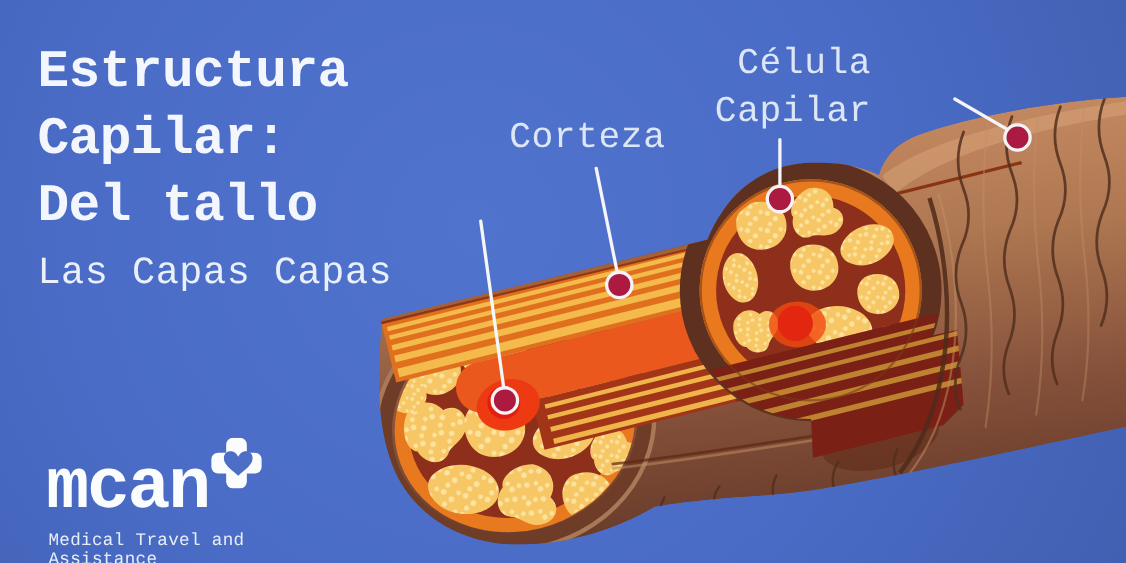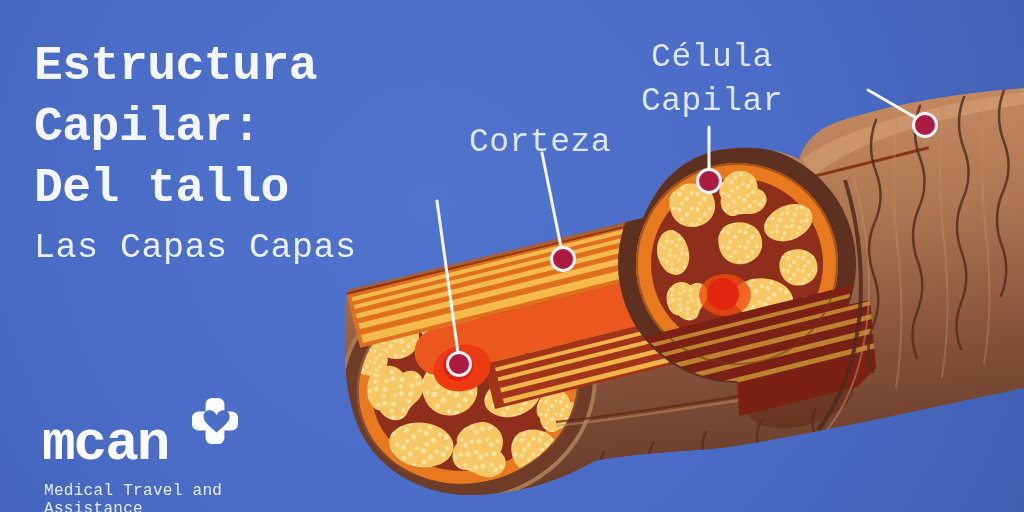--- a/index.html
+++ b/index.html
@@ -6,29 +6,29 @@
   .canvas{
     position:relative;width:1024px;height:512px;overflow:hidden;
     background:radial-gradient(circle at 42% 40%, #5073cd 0%, #4a6cc6 55%, #4160b2 100%);
     font-family:Liberation Mono, monospace;
   }
   .illus{position:absolute;left:0;top:0;}
   .title-block{position:absolute;left:34px;top:36px;color:#f3f7fd;}
   .title-line{font-size:48px;font-weight:bold;line-height:61px;letter-spacing:-0.5px;}
   .subtitle{font-size:35px;font-weight:300;margin-top:9px;color:#e9f0fa;letter-spacing:0.5px;}
   .label{
-    position:absolute;text-align:center;color:#dce6f6;font-weight:300;
+    position:absolute;text-align:right;color:#dce6f6;font-weight:300;
     font-size:33px;line-height:1.32;letter-spacing:0.5px;
   }
   .label-medula{left:350px;top:153px;width:132px;}
-  .label-corteza{left:460px;top:104px;width:160px;margin-top:17px;}
+  .label-corteza{left:445px;top:104px;width:160px;}
   .label-celula{left:632px;top:36px;width:160px;}
   .label-cuticula{left:804px;top:53px;width:150px;}
   .logo{position:absolute;left:42px;top:396px;width:220px;height:106px;color:#fbfcfe;}
-  .logo-wordmark{position:absolute;left:0px;top:16px;font-size:56px;font-weight:bold;letter-spacing:-2px;line-height:64px;}
+  .logo-wordmark{position:absolute;left:0px;top:16px;font-size:65px;font-weight:bold;letter-spacing:-2px;line-height:64px;}
   .logo-plus{position:absolute;left:150px;top:2px;width:46px;height:46px;}
   .logo-tagline{position:absolute;left:2px;top:86px;font-size:16px;font-weight:300;letter-spacing:0.3px;color:#e8eef8;}
 </style>
 </head>
 <body>
 
 <div class="canvas">
 
   <svg class="illus" width="1024" height="512" viewBox="0 0 1024 512">
     <defs>

